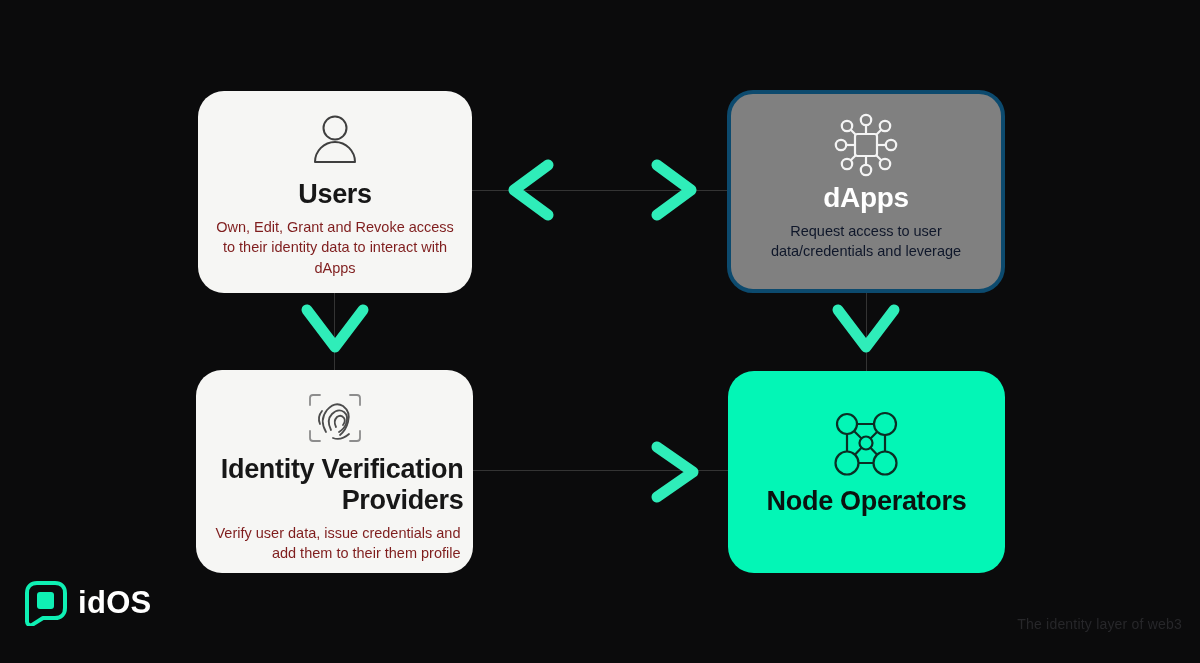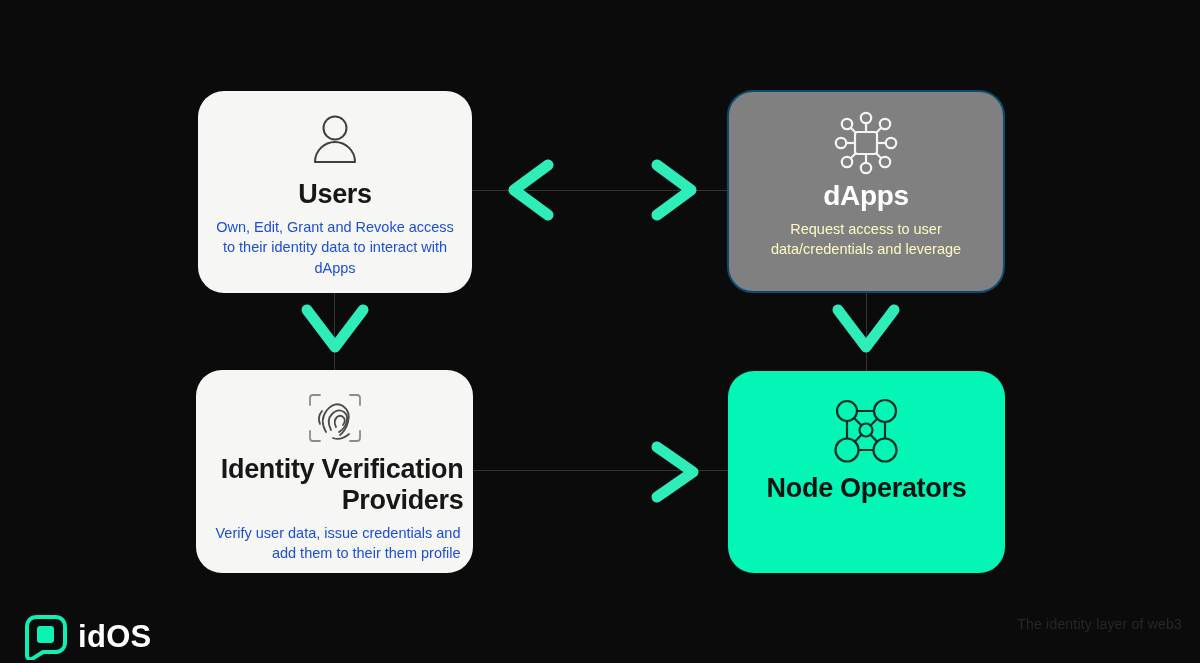--- a/index.html
+++ b/index.html
@@ -6,52 +6,52 @@
   .canvas{
     position:relative;width:1200px;height:663px;overflow:hidden;
     background:#0b0b0c;
     font-family:"Liberation Sans", sans-serif;
   }
   .card{
     position:absolute;border-radius:26px;display:flex;flex-direction:column;
     align-items:center;text-align:center;box-sizing:border-box;
   }
   .card-light{background:#f6f6f4;}
-  .card-gray{background:#808080;border:2px solid #0c4a6e;}
+  .card-gray{background:#808080;border:4px solid #0c4a6e;}
   .card-green{background:#03f6b6;}
   .card-users{left:198px;top:91px;width:274px;height:202px;padding-top:22px;}
   .card-dapps{left:727px;top:90px;width:278px;height:203px;padding-top:18px;}
   .card-ivp{left:196px;top:370px;width:277px;height:203px;padding-top:20px;text-align:right;}
-  .card-node{left:728px;top:371px;width:277px;height:202px;padding-top:26px;}
+  .card-node{left:728px;top:371px;width:277px;height:202px;padding-top:39px;}
   .card-title{
     font-size:27px;font-weight:700;color:#171717;letter-spacing:-0.3px;
     margin-top:8px;line-height:1.15;
   }
   .card-dapps .card-title{color:#ffffff;font-size:28px;margin-top:4px;}
   .card-node .card-title{color:#0b120f;}
   .card-ivp .card-title{max-width:258px;}
   .card-subtitle{
-    font-size:14.5px;line-height:1.4;color:#1d4ed8;margin-top:7px;
+    font-size:14.5px;line-height:1.4;color:#7f1d1d;margin-top:7px;
   }
   .card-users .card-subtitle{max-width:242px;}
-  .card-dapps .card-subtitle{max-width:218px;color:#fef9c3;}
+  .card-dapps .card-subtitle{max-width:218px;color:#0f172a;}
   .card-ivp .card-subtitle{max-width:252px;}
   .card-node .card-subtitle{max-width:250px;color:#1c4a3d;}
   .connector-line{position:absolute;background:#343434;}
   .hline-top{left:472px;top:190px;width:255px;height:1px;}
   .hline-bottom{left:473px;top:470px;width:255px;height:1px;}
   .vline-left{left:334px;top:293px;width:1px;height:77px;}
   .vline-right{left:866px;top:293px;width:1px;height:78px;}
   .chevron{position:absolute;}
   .chev-left{left:500px;top:158px;}
   .chev-right{left:645px;top:158px;}
   .chev-down-left{left:299px;top:301px;}
   .chev-down-right{left:830px;top:301px;}
   .chev-bottom{left:645px;top:439px;}
-  .logo{position:absolute;left:24px;top:614px;display:flex;align-items:center;gap:10px;}
+  .logo{position:absolute;left:24px;top:580px;display:flex;align-items:center;gap:10px;}
   .logo-text{color:#ffffff;font-size:31px;font-weight:600;letter-spacing:0.3px;}
   .tagline{
     position:absolute;right:18px;top:616px;font-size:14px;color:#27272a;
     letter-spacing:0.2px;
   }
   svg{display:block;}
 </style>
 </head>
 <body>
 

